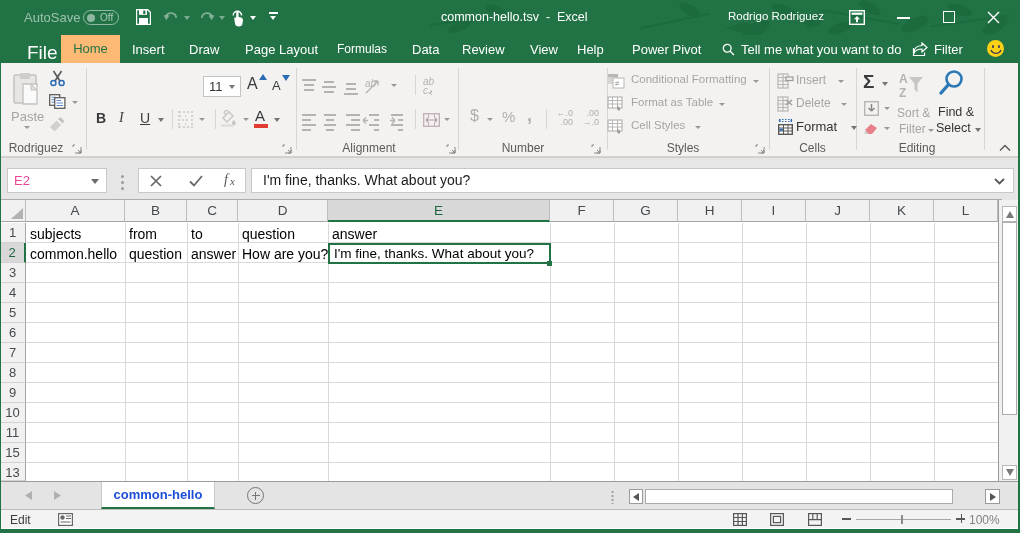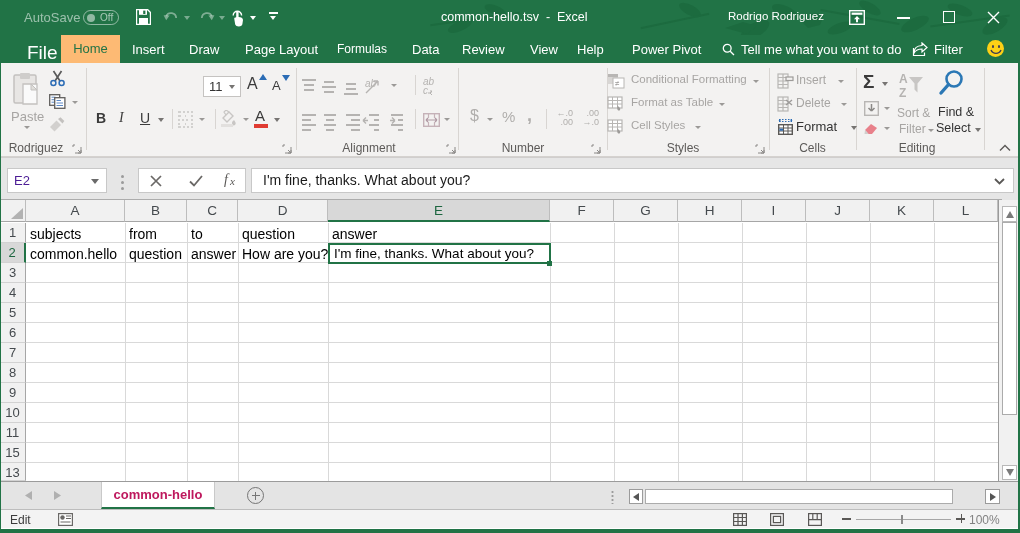--- a/index.html
+++ b/index.html
@@ -352,21 +352,21 @@
   <span class="btxt abs" style="left:938px;top:42px;font-size:12.5px;">Find &amp;</span>
   <span class="btxt abs" style="left:936px;top:58px;font-size:12.5px;">Select</span>
   <span class="abs darr" style="left:975px;top:65px;"></span>
   <div class="glabel" style="left:856px;width:122px;">Editing</div>
   <svg class="abs" style="left:999px;top:81px;" width="12" height="8" viewBox="0 0 12 8">
     <path d="M1 6.5 L6 1.5 L11 6.5" fill="none" stroke="#5a5856" stroke-width="1.4"></path>
   </svg>
 </div>
 <div class="abs" id="fbar">
   <div class="abs" style="left:7px;top:10px;width:100px;height:25px;background:#fff;border:1px solid #c8c8c8;">
-    <span style="position:absolute;left:6px;top:4px;font-size:13px;color:#4c1d95;">E2</span>
+    <span style="position:absolute;left:6px;top:4px;font-size:13px;color:#ec4899;">E2</span>
     <svg style="position:absolute;right:7px;top:10px;" width="8" height="5" viewBox="0 0 8 5">
         <path d="M0 0 L8 0 L4 5 z" fill="#6a6a6a"></path>
       </svg>
   </div>
   <div class="abs" style="left:121px;top:17px;width:3px;height:3px;border-radius:50%;background:#9b9b9b;"></div>
   <div class="abs" style="left:121px;top:23px;width:3px;height:3px;border-radius:50%;background:#9b9b9b;"></div>
   <div class="abs" style="left:121px;top:29px;width:3px;height:3px;border-radius:50%;background:#9b9b9b;"></div>
   <div class="abs" style="left:138px;top:10px;width:108px;height:25px;background:#fff;border:1px solid #c8c8c8;">
     <svg style="position:absolute;left:11px;top:6px;" width="12" height="12" viewBox="0 0 12 12">
         <path d="M1 1 L11 11 M11 1 L1 11" stroke="#6a6866" stroke-width="1.7"></path>
@@ -459,21 +459,21 @@
     </svg>
 </div>
 <div class="abs" id="sheetbar">
   <svg class="abs" style="left:25px;top:9px;" width="8" height="9" viewBox="0 0 8 9">
       <path d="M7 0 L0 4.5 L7 9 z" fill="#b0b0b0"></path>
     </svg>
   <svg class="abs" style="left:53px;top:9px;" width="8" height="9" viewBox="0 0 8 9">
       <path d="M1 0 L8 4.5 L1 9 z" fill="#b0b0b0"></path>
     </svg>
   <div class="abs" style="left:101px;top:0;width:114px;height:27px;background:#fff;border-left:1px solid #c9c9c9;border-right:1px solid #c9c9c9;border-bottom:2px solid #217346;text-align:center;">
-    <span style="font-size:13px;font-weight:bold;color:#be185d;line-height:25px;">common-hello</span>
+    <span style="font-size:13px;font-weight:bold;color:#1d4ed8;line-height:25px;">common-hello</span>
   </div>
   <div class="abs" style="left:247px;top:5px;width:17px;height:17px;border:1px solid #757575;border-radius:50%;">
     <div style="position:absolute;left:3.5px;top:7px;width:8px;height:1.4px;background:#757575;"></div>
     <div style="position:absolute;left:6.8px;top:3.7px;width:1.4px;height:8px;background:#757575;"></div>
   </div>
   <div class="abs" style="left:611px;top:8px;width:3px;height:14px;background:radial-gradient(circle 1.2px, #9b9b9b 1px, transparent 1.2px);background-size:3px 4px;"></div>
   <div class="abs" style="left:629px;top:7px;width:14px;height:15px;background:#fff;border:1px solid #9b9b9b;">
     <svg style="position:absolute;left:3px;top:3px;" width="6" height="8" viewBox="0 0 6 8">
         <path d="M6 0 L0 4 L6 8 z" fill="#555"></path>
       </svg>

